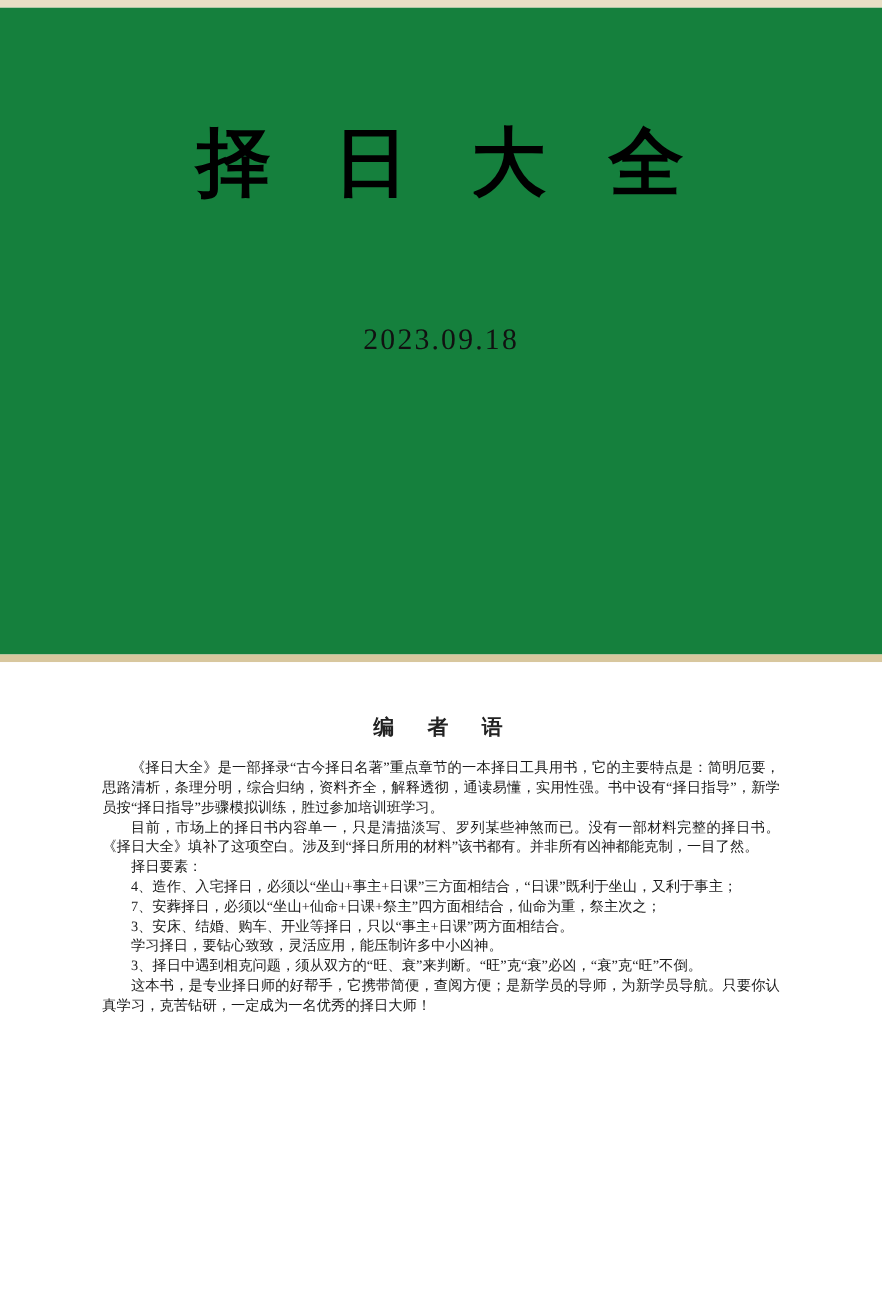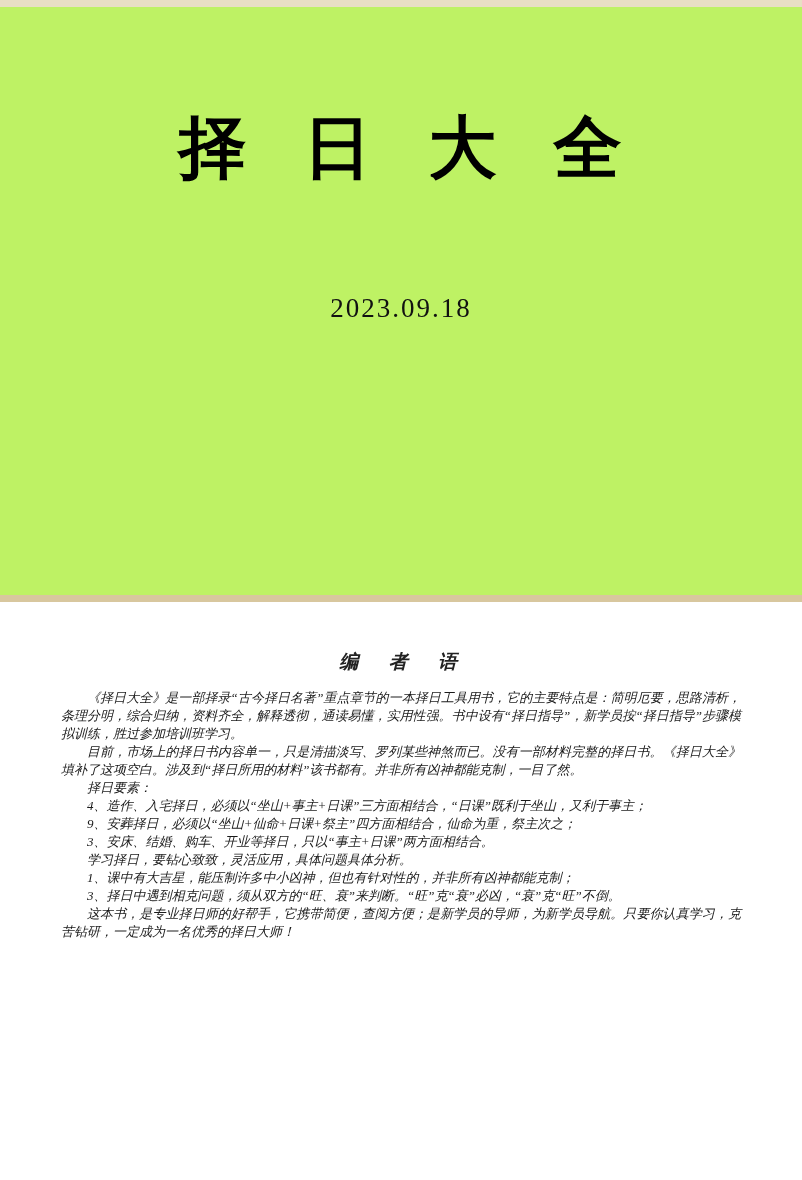--- a/index.html
+++ b/index.html
@@ -38,21 +38,21 @@
   }
   .cover-date {
     margin-top: 113px;
     font-size: 27px;
     line-height: 1;
     letter-spacing: 2px;
     color: #111;
   }
 
   
-  .editors { height: 571px; padding: 0 61px; box-sizing: content-box; color: #1a1a1a; font-style: italic; }
+  .editors { height: 571px; padding: 0 93px; box-sizing: content-box; color: #1a1a1a; }
   .note-heading {
     margin: 0;
     padding-top: 49px;
     text-align: center;
     font-size: 19px;
     line-height: 1.2;
     font-weight: bold;
     letter-spacing: 0.30em;
     color: #222;
   }
@@ -65,36 +65,35 @@
   }
   .note-body p { margin: 0; text-indent: 2em; }
 </style>
 </head>
 <body>
 
 <div class="viewer" style="background: rgb(255, 255, 255);">
 
   <div class="gap-strip top" style="background: rgb(232, 223, 196);"></div>
 
-  <section class="page cover" style="background: #bef264;">
+  <section class="page cover" style="background: #15803d;">
     <h1 class="book-title">择 日 大 全</h1>
     <div class="cover-date">2023.09.18</div>
   </section>
 
   <div class="gap-strip" style="background: rgb(216, 199, 158);"></div>
 
   <section class="page editors" style="background: rgb(255, 255, 255);">
     <h3 class="note-heading">编　者　语</h3>
     <div class="note-body">
         <p>《择日大全》是一部择录“古今择日名著”重点章节的一本择日工具用书，它的主要特点是：简明厄要，思路清析，条理分明，综合归纳，资料齐全，解释透彻，通读易懂，实用性强。书中设有“择日指导”，新学员按“择日指导”步骤模拟训练，胜过参加培训班学习。</p>
         <p>目前，市场上的择日书内容单一，只是清描淡写、罗列某些神煞而已。没有一部材料完整的择日书。《择日大全》填补了这项空白。涉及到“择日所用的材料”该书都有。并非所有凶神都能克制，一目了然。</p>
         <p>择日要素：</p>
         <p>4、造作、入宅择日，必须以“坐山+事主+日课”三方面相结合，“日课”既利于坐山，又利于事主；</p>
-        <p>9、安葬择日，必须以“坐山+仙命+日课+祭主”四方面相结合，仙命为重，祭主次之；</p>
+        <p>7、安葬择日，必须以“坐山+仙命+日课+祭主”四方面相结合，仙命为重，祭主次之；</p>
         <p>3、安床、结婚、购车、开业等择日，只以“事主+日课”两方面相结合。</p>
-        <p>学习择日，要钻心致致，灵活应用，具体问题具体分析。</p>
-        <p>1、课中有大吉星，能压制许多中小凶神，但也有针对性的，并非所有凶神都能克制；</p>
+        <p>学习择日，要钻心致致，灵活应用，能压制许多中小凶神。</p>
         <p>3、择日中遇到相克问题，须从双方的“旺、衰”来判断。“旺”克“衰”必凶，“衰”克“旺”不倒。</p>
         <p>这本书，是专业择日师的好帮手，它携带简便，查阅方便；是新学员的导师，为新学员导航。只要你认真学习，克苦钻研，一定成为一名优秀的择日大师！</p>
       </div>
   </section>
 
 </div>
 
 </body></html>

